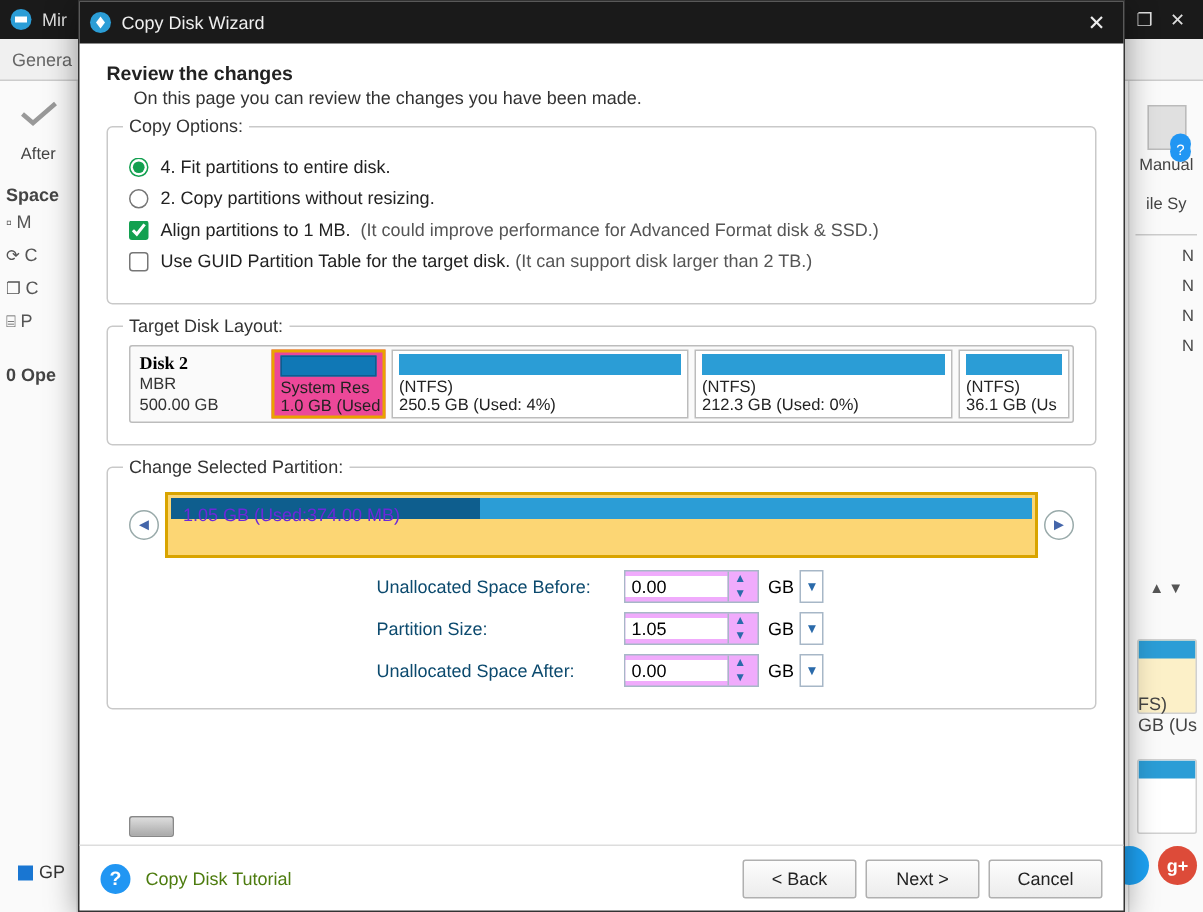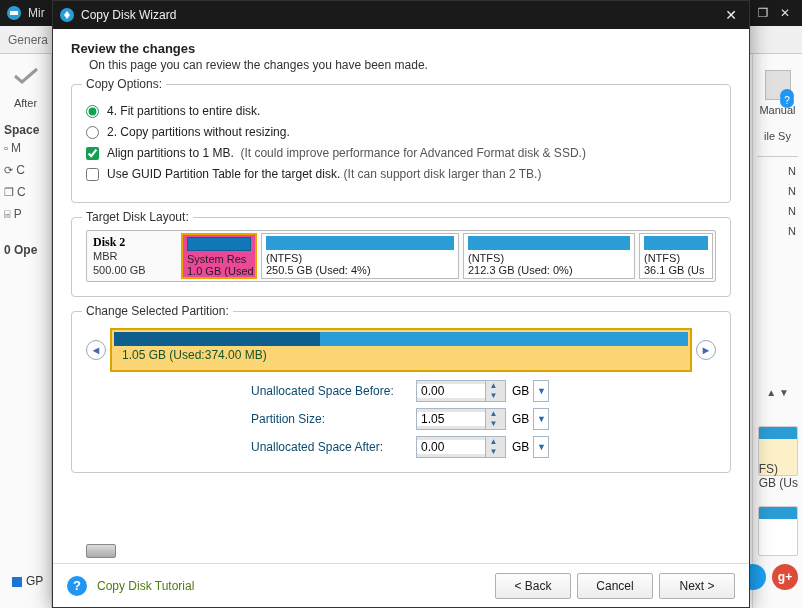--- a/index.html
+++ b/index.html
@@ -73,25 +73,25 @@
 .part .lbl2 { font-size: 11px; color: #222; }
 .part.sel { background: #ec4899; border: 2px solid #e9a400; }
 .part.sel .bar { background: #1078b6; border: 1px solid #0b5f91; }
 
 
 .slider-wrap { display: flex; align-items: center; gap: 4px; margin: 4px 0 8px 0; }
 .arrow-btn { width: 20px; height: 20px; border: 1px solid #9aa; border-radius: 50%; background: #fff; color: #46a; font-size: 11px; line-height: 18px; text-align: center; cursor: pointer; }
 .big-part { flex: 1; height: 44px; border: 2px solid #d9a400; background: #fcd674; position: relative; overflow: hidden; }
 .big-part .fill1 { position: absolute; top: 2px; left: 2px; height: 14px; width: 36%; background: #0e5e8e; }
 .big-part .fill2 { position: absolute; top: 2px; left: 36%; right: 2px; height: 14px; background: #2b9dd6; }
-.big-part .caption { position: absolute; left: 10px; bottom: 8px; font-size: 12px; color: #14532d; }
+.big-part .caption { position: absolute; left: 10px; bottom: 20px; font-size: 12px; color: #6d28d9; }
 
 .field-row { display: flex; align-items: center; justify-content: flex-start; margin: 6px 0; padding-left: 165px; }
 .field-row label { width: 165px; text-align: left; font-size: 12px; color: #0c4a6e; }
-.spinner { width: 90px; height: 22px; border: 1px solid #a7b7c7; display: flex; align-items: center; background: #e5e5e5; }
+.spinner { width: 90px; height: 22px; border: 1px solid #a7b7c7; display: flex; align-items: center; background: #f0abfc; }
 .spinner input { border: none; width: 68px; padding: 0 4px; font-size: 12px; outline: none; }
 .spinner .sp-btns { width: 16px; display: flex; flex-direction: column; border-left: 1px solid #a7b7c7; }
 .spinner .sp-btns div { height: 10px; font-size: 8px; line-height: 9px; text-align: center; color: #2a6aaa; cursor: pointer; }
 .unit { margin-left: 6px; font-size: 12px; }
 .unit-dd { width: 16px; height: 22px; border: 1px solid #a7b7c7; margin-left: 4px; text-align: center; line-height: 20px; color: #2a6aaa; font-size: 9px; cursor: pointer; background: #fff; }
 
 
 .modal-footer { height: 44px; border-top: 1px solid #ddd; display: flex; align-items: center; padding: 0 14px; gap: 6px; }
 .help-icon { width: 20px; height: 20px; border-radius: 50%; background: #2196f3; color: #fff; text-align: center; line-height: 20px; font-weight: bold; font-size: 13px; margin-right: 4px; }
 .tutorial-link { color: #4d7c0f; cursor: pointer; flex: 1; }
@@ -279,16 +279,16 @@
         <span class="unit">GB</span>
         <div class="unit-dd">▼</div>
       </div>
     </div>
   </div>
 
   <div class="modal-footer">
     <div class="help-icon">?</div>
     <a class="tutorial-link">Copy Disk Tutorial</a>
     <button class="btn">&lt; Back</button>
+    <button class="btn">Next &gt;</button>
     <button class="btn">Cancel</button>
-    <button class="btn">Next &gt;</button>
   </div>
 </div>
 
 </body></html>

